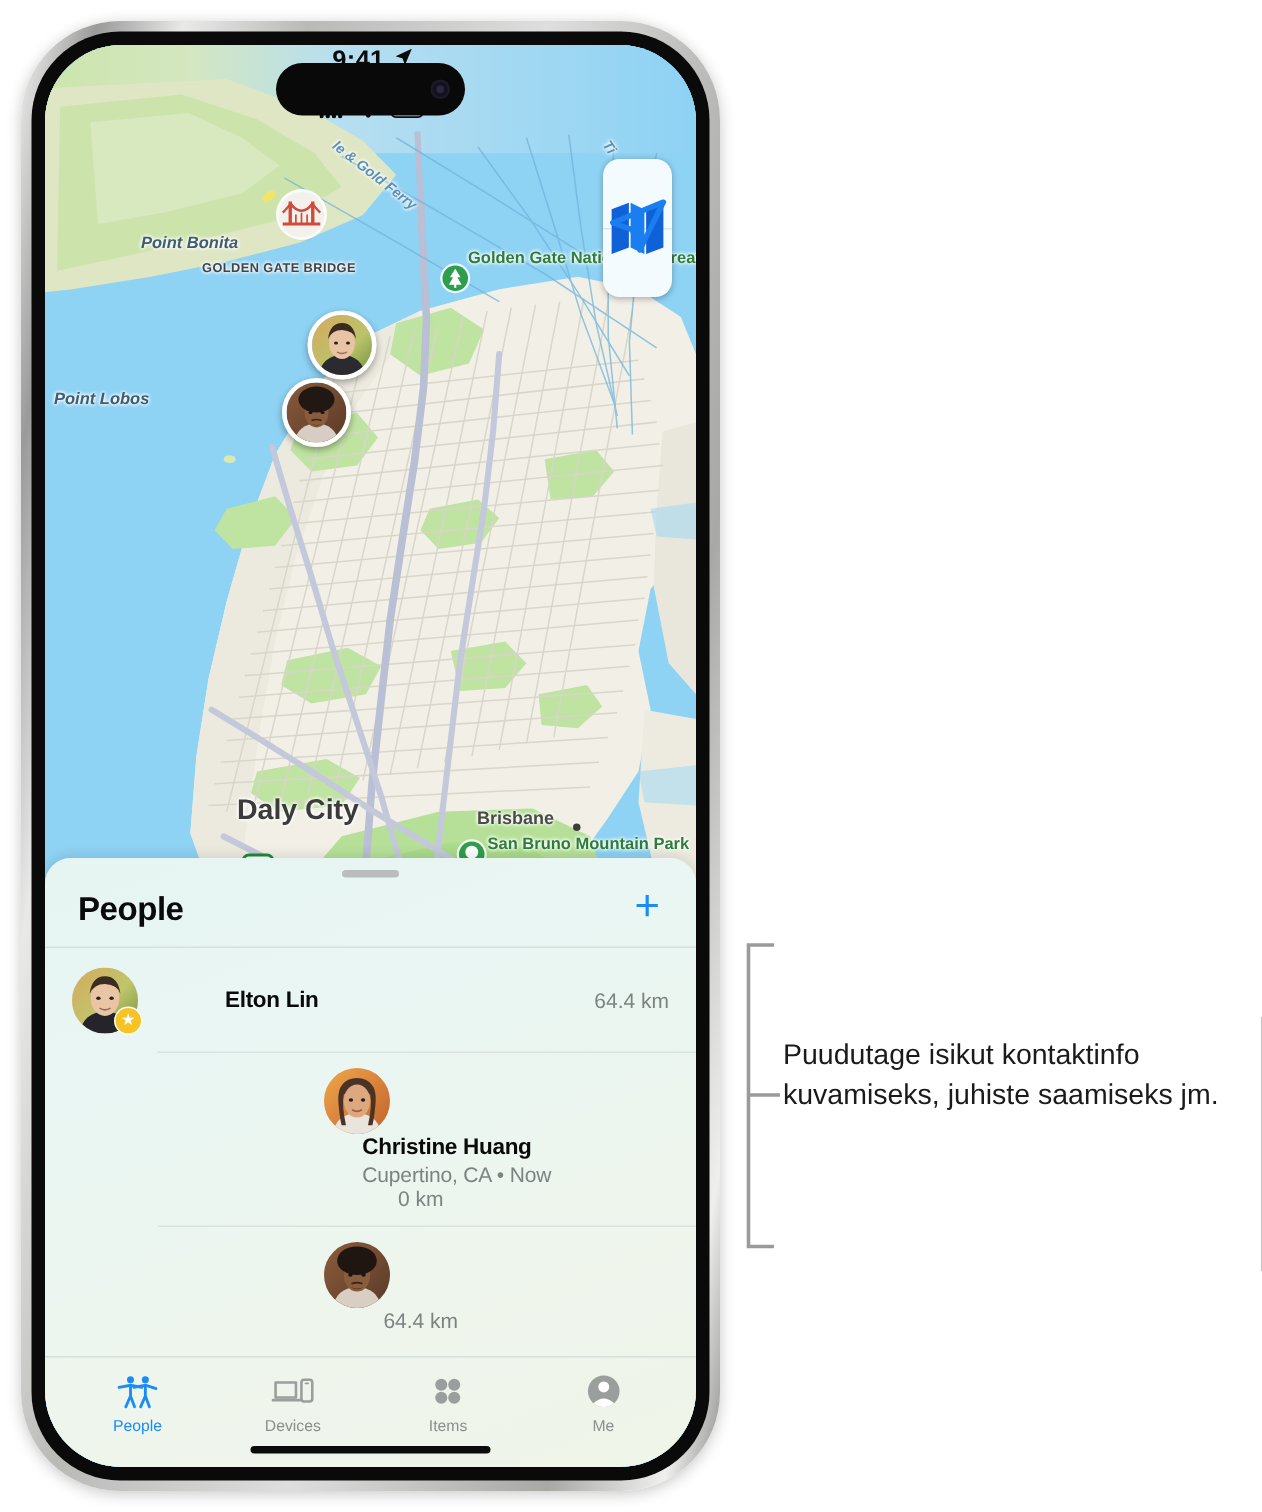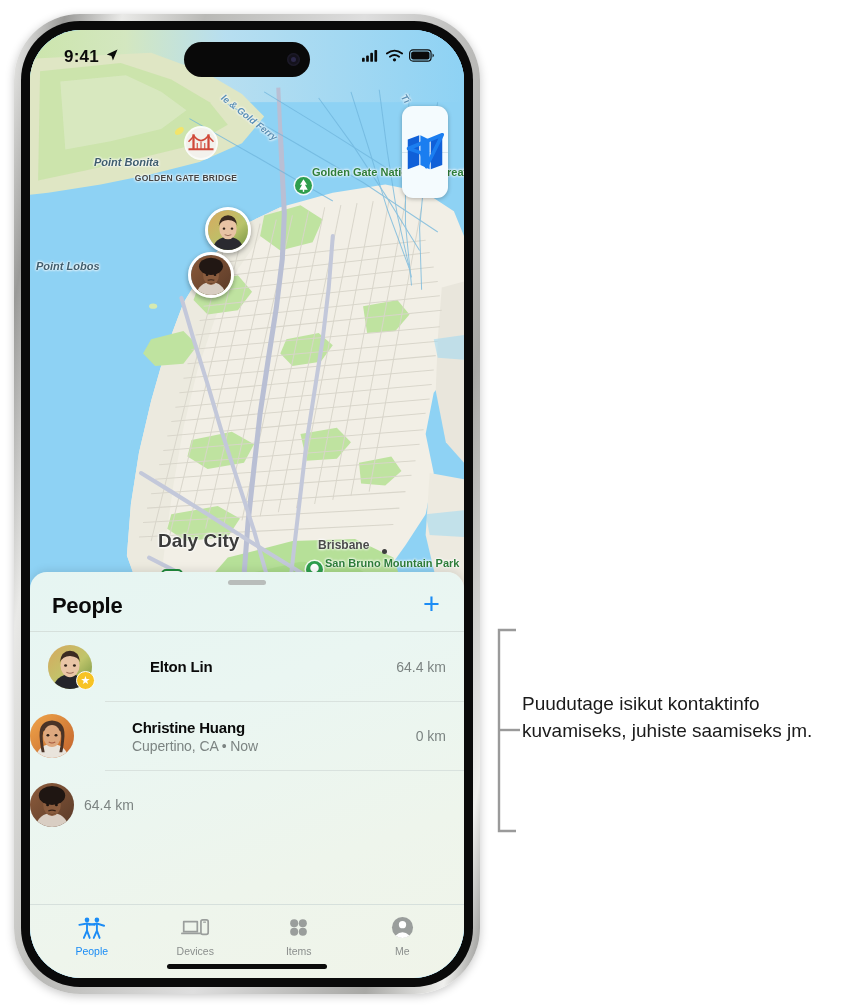--- a/index.html
+++ b/index.html
@@ -99,21 +99,21 @@
     box-shadow: 0 1px 4px rgba(0,0,0,.28);
     overflow: hidden;
   }
   .map-ctl { height: 46px; display:flex; align-items:center; justify-content:center; cursor: pointer; }
   .map-ctl + .map-ctl { border-top: 1px solid #d9e6ec; }
 
   
   .statusbar {
     position: absolute; left: 0; top: 0; width: 100%; height: 54px;
     display: flex; align-items: center; justify-content: space-between;
-    padding: 0 30px 0 34px; z-index: 30;
+    padding: 0 30px 0 34px; z-index: 30; flex-direction: column;
   }
   .sb-left { display: flex; align-items: center; gap: 6px; }
   .sb-time { font-size: 17px; font-weight: 700; color: #0b0b0b; letter-spacing: .2px; }
   .sb-right { display: flex; align-items: center; gap: 6px; }
 
   .dynamic-island {
     position: absolute; left: 50%; top: 12px; transform: translateX(-50%);
     width: 126px; height: 35px; border-radius: 20px;
     background: #090909; z-index: 40;
     display: flex; align-items: center; justify-content: flex-end;
@@ -143,21 +143,21 @@
     font-size: 29px; line-height: 22px; color: #1b8cf5; font-weight: 300;
     cursor: pointer; padding: 0 2px 4px 2px;
   }
   .list { border-top: 1px solid #d6e0dc; }
   .row {
     display: flex; align-items: center;
     padding: 10px 18px 10px 18px;
     min-height: 69px;
     cursor: pointer;
   }
-  .row + .row { border-top: 1px solid #d9e2de; margin-left: 75px; padding-left: 0; }
+  .row + .row { border-top: 1px solid #d9e2de; margin-left: 75px; padding-left: 0; flex-direction: column; }
   .row + .row .av-wrap { margin-left: -75px; }
   .av-wrap { position: relative; width: 44px; height: 44px; flex: none; }
   .av {
     width: 44px; height: 44px; border-radius: 50%; overflow: hidden;
     background: #ddd;
   }
   .star-badge {
     position: absolute; right: -3px; bottom: -1px;
     width: 19px; height: 19px; border-radius: 50%;
     background: #f7c324; border: 1.5px solid #fbfdfb;

